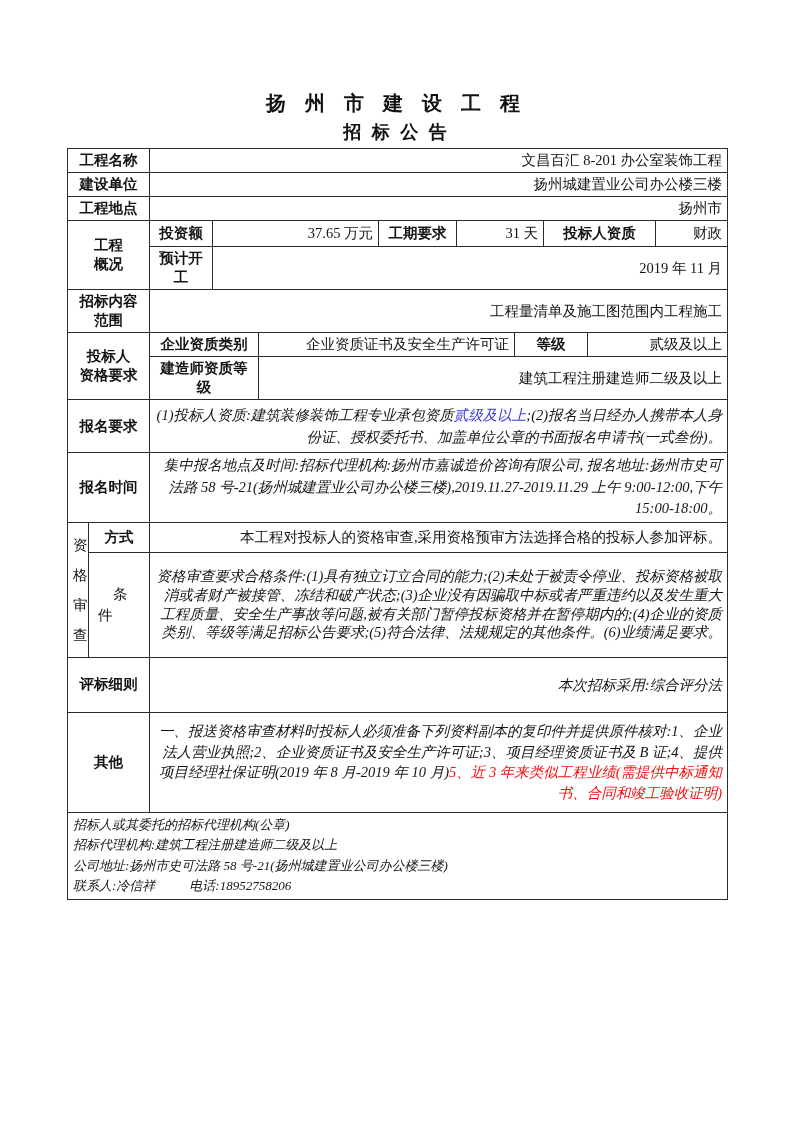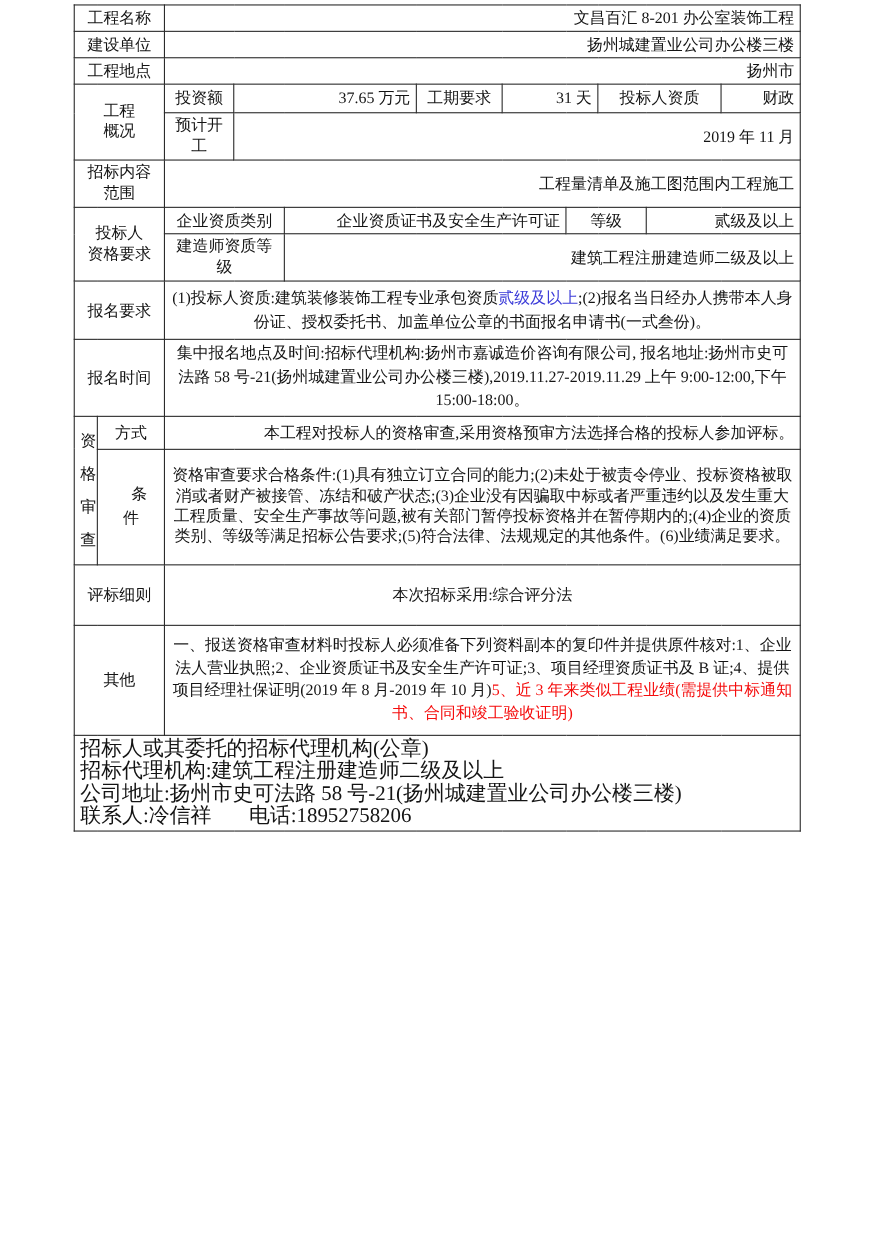--- a/index.html
+++ b/index.html
@@ -33,44 +33,46 @@
     width: 661px;
     margin: 4px 0 0 67px;
   }
   table.doc td {
     border: 1px solid #2b2b2b;
     font-size: 14.5px;
     padding: 2px 5px;
     vertical-align: middle;
     overflow: hidden;
   }
-  .lbl { text-align: center; }
+  .lbl { text-align: center; font-weight: bold; }
   .prewrap { white-space: pre-line; line-height: 19px; }
   .center { text-align: right; }
-  .para { text-align: center; line-height: 22px; padding: 3px 8px 3px 9px; }
+  .para { text-align: right; line-height: 22px; padding: 3px 8px 3px 9px; font-style: italic; }
   .para-time { line-height: 21.5px; }
   .para-cond { line-height: 18.8px; }
   .para-other { line-height: 20.5px; }
   .vert-label { line-height: 30px; text-align: center; white-space: pre-line; padding: 0 2px; }
   .cond-diag {
     width: 42px; margin: 0 auto;
     text-indent: 15px; line-height: 21px;
-    word-break: break-all; text-align: center;
+    word-break: break-all; text-align: left;
   }
   .blue-text { color: #3b3bd8; }
   .red-text { color: #f50d0d; }
   .footer-cell { padding: 5px 8px; vertical-align: middle; }
-  .footer-line { line-height: 20.5px; font-size: 19px; }
+  .footer-line { line-height: 20.5px; font-size: 13px; font-style: italic; }
   .footer-gap { display: inline-block; width: 34px; }
 </style>
 </head>
 <body>
 
 <div class="page">
 
+  <div class="title">扬 州 市 建 设 工 程</div>
+  <div class="subtitle">招 标 公 告</div>
 
   <table class="doc">
     <colgroup>
       <col style="width:21px">
         <col style="width:61px">
         <col style="width:63px">
       <col style="width:46px">
         <col style="width:120px">
         <col style="width:78px">
       <col style="width:58px">

